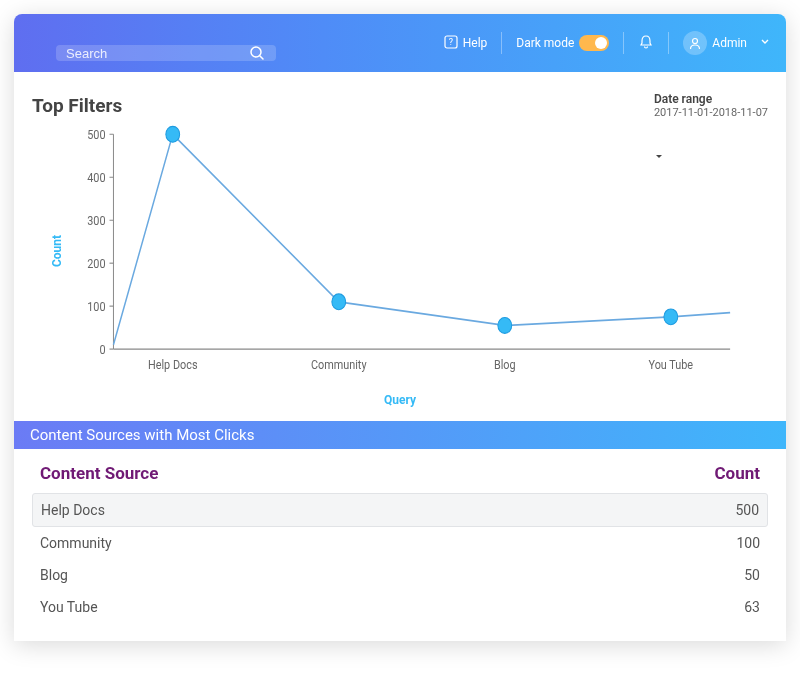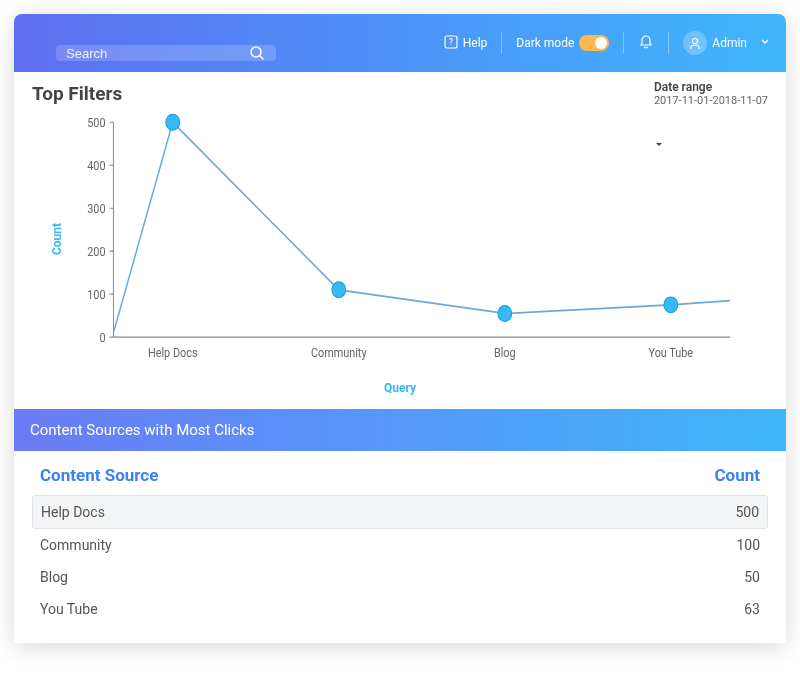--- a/index.html
+++ b/index.html
@@ -82,20 +82,21 @@
   }
   .avatar-circle {
     width: 24px; height: 24px; border-radius: 50%;
     background: rgba(255,255,255,0.25);
     display: flex; align-items: center; justify-content: center;
   }
   
   .section-top {
     position: relative;
     padding: 10px 18px 4px 18px;
+    margin-top: 12px;
   }
   .top-title {
     font-size: 19px;
     font-weight: 700;
     color: #444;
   }
   .date-range {
     position: absolute;
     right: 18px;
     top: 8px;
@@ -127,39 +128,39 @@
   .chart-svg { width: 100%; height: 260px; display: block; }
   .x-label {
     text-align: center;
     color: #35baf6;
     font-size: 12px;
     font-weight: 700;
     margin: 4px 0 10px 0;
   }
   
   .section-bar {
-    height: 42px;
+    height: 28px;
     background: linear-gradient(90deg, #6b7bf5 0%, #3fb6fb 100%);
     color: #fff;
     font-size: 15px;
     font-weight: 400;
     display: flex;
     align-items: center;
     padding: 0 16px;
   }
   
   .table {
     padding: 10px 18px 18px 18px;
     color: #444;
   }
   .thead {
     display: flex;
     font-size: 17px;
     font-weight: 700;
-    color: #3b82f6;
+    color: #701a75;
     padding: 4px 8px 10px 8px;
   }
   .thead .col-source { flex: 1; }
   .trow {
     display: flex;
     font-size: 14px;
     color: #555;
     padding: 8px 8px;
     border-radius: 3px;
   }

